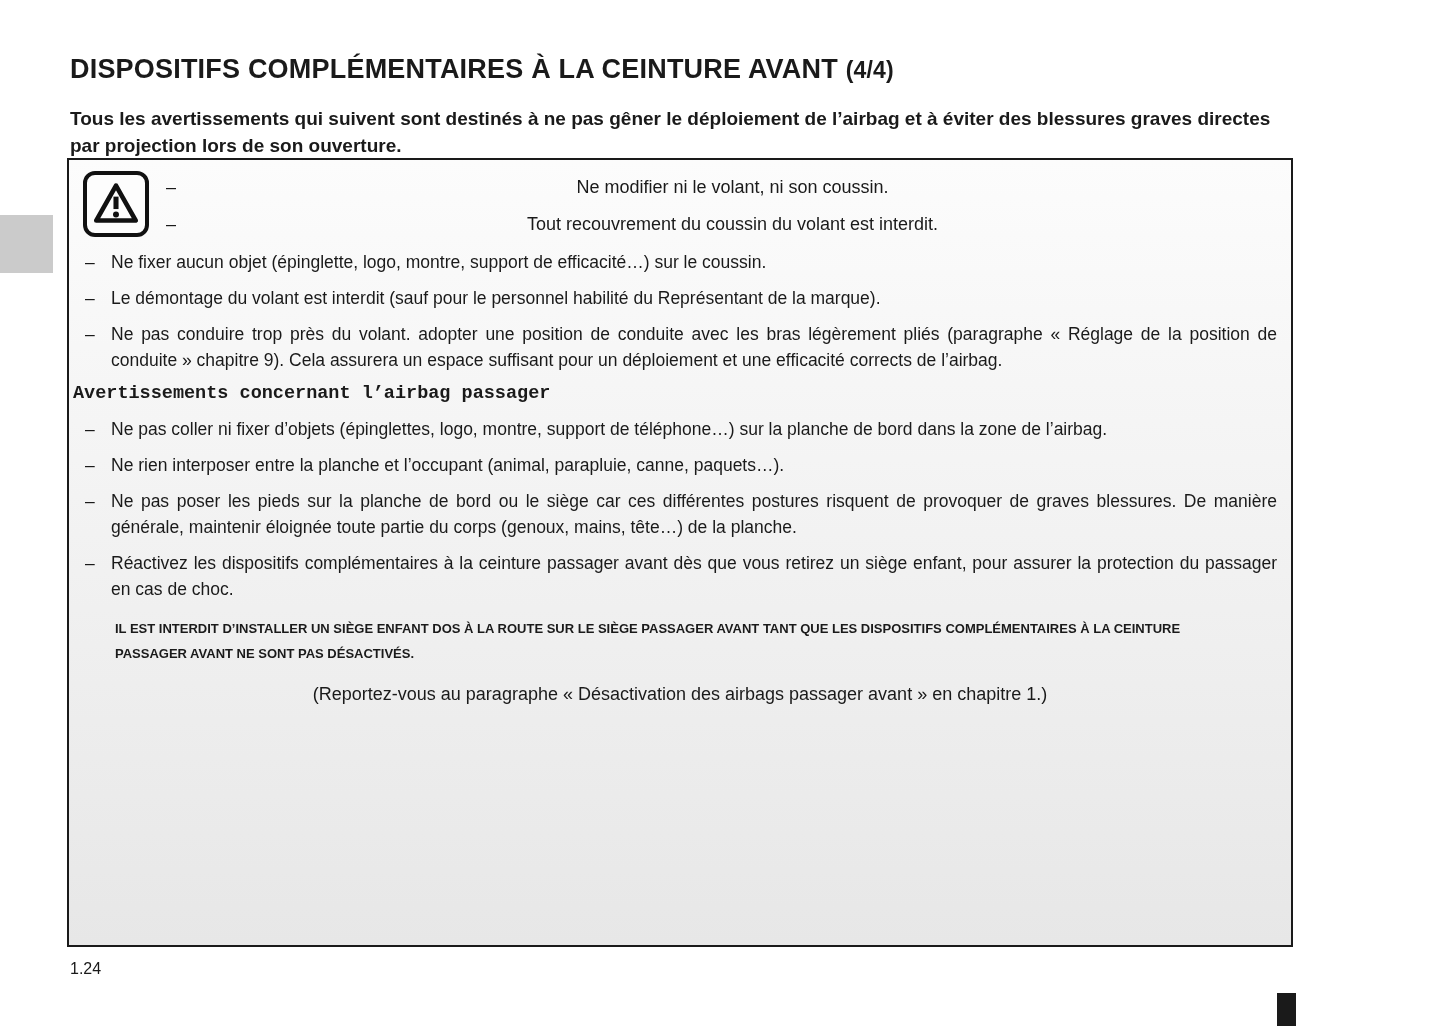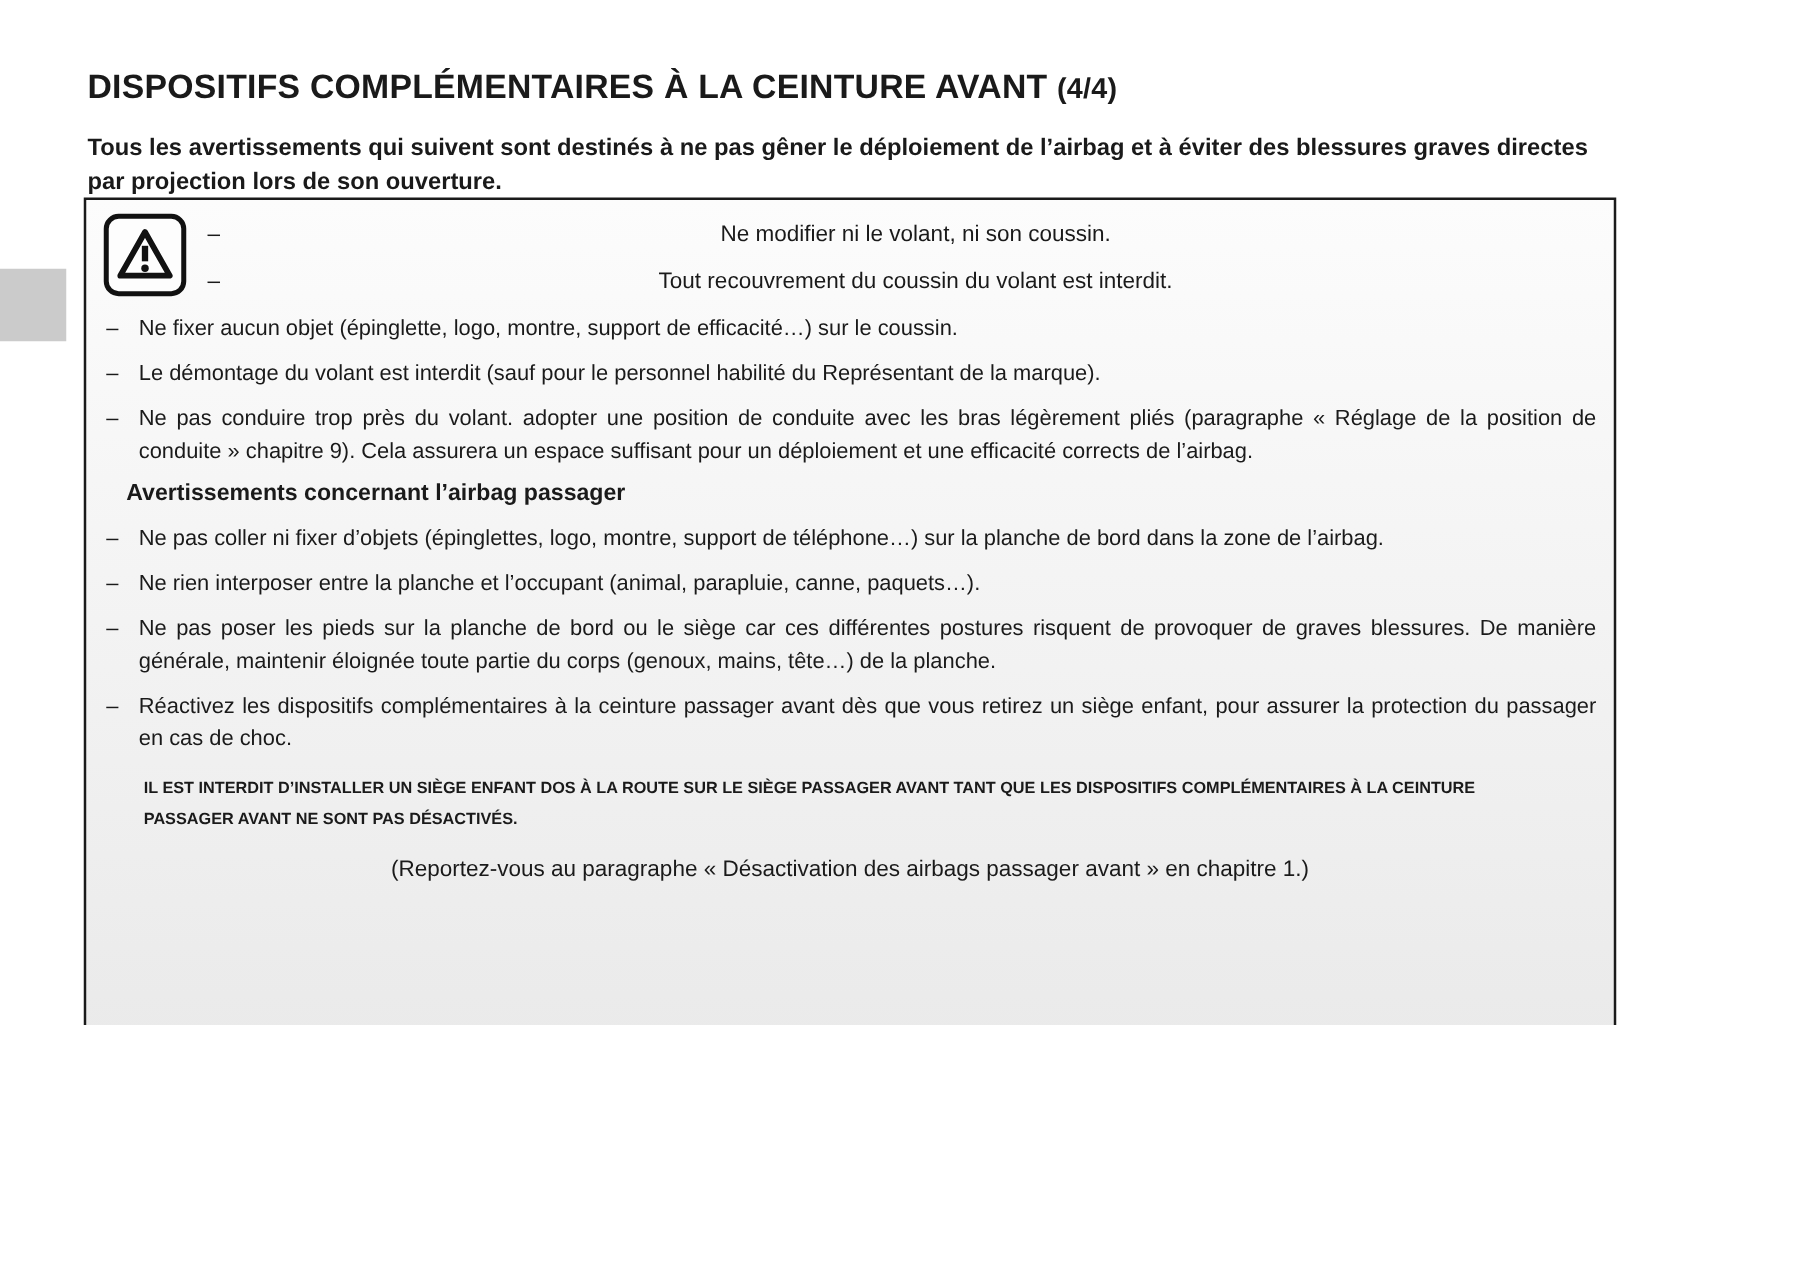--- a/index.html
+++ b/index.html
@@ -5,21 +5,21 @@
   html, body {
     margin: 0;
     padding: 0;
     background: #ffffff;
     font-family: "Liberation Sans", "DejaVu Sans", sans-serif;
     color: #1a1a1a;
   }
   .page {
     position: relative;
     width: 1445px;
-    height: 820px;
+    height: 1026px;
     background: #ffffff;
     overflow: hidden;
   }
   .page-title {
     position: absolute;
     left: 70px;
     top: 36px;
     font-size: 27px;
     font-weight: bold;
     letter-spacing: 0.2px;
@@ -89,21 +89,22 @@
   .driver-intro .bullet .dash {
     flex: 0 0 22px;
   }
   .driver-intro .bullet .bullet-text {
     text-align: center;
   }
   .main-bullets {
     margin: 12px 14px 0 16px;
   }
   .passenger-heading {
-    margin: 4px 14px 10px 32px;
+    margin: 4px 14px 10px 4px;
+    font-family: Liberation Mono, monospace;
   }
   .prohibition {
     margin: 14px 40px 0 46px;
     font-size: 13px;
     font-weight: bold;
     line-height: 25px;
     text-align: left;
   }
   .reference {
     text-align: center;

